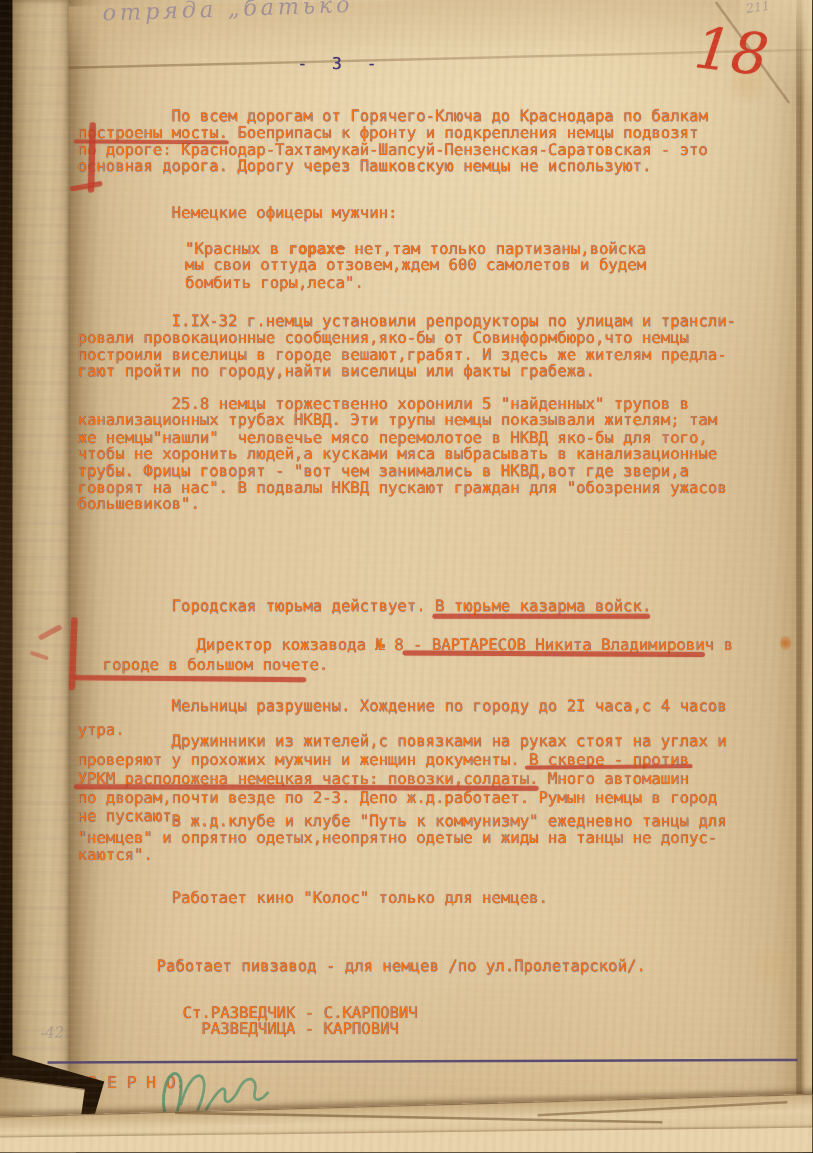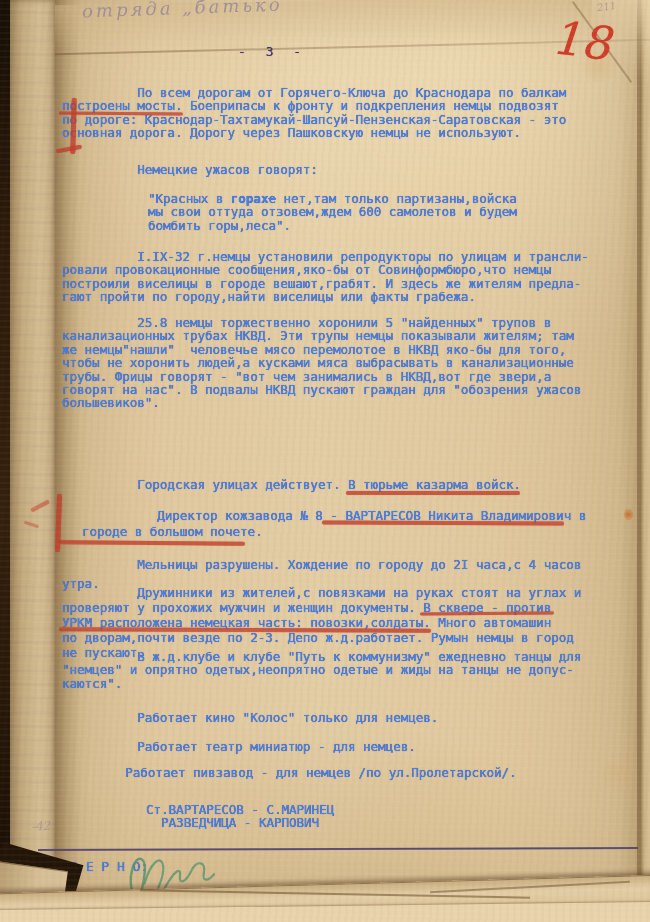--- a/index.html
+++ b/index.html
@@ -56,21 +56,21 @@
     border-top:1px solid rgba(90,60,30,.55);}
   
   .stain-orange{position:absolute;left:624px;top:508px;width:9px;height:13px;border-radius:50%;
     background:radial-gradient(circle,#c8722f 0,rgba(200,114,47,.25) 70%,transparent 75%);}
   .stain-soft1{position:absolute;left:575px;top:52px;width:46px;height:30px;border-radius:50%;
     background:radial-gradient(circle,rgba(205,160,90,.25),transparent 70%);}
   .stain-soft2{position:absolute;left:598px;top:752px;width:40px;height:42px;border-radius:50%;
     background:radial-gradient(circle,rgba(210,170,100,.22),transparent 70%);}
   
   .tp{position:absolute;white-space:pre-wrap;font-size:12.5px;line-height:13.4px;
-    color:#3b82f6;letter-spacing:0;
+    color:#f97316;letter-spacing:0;
     text-shadow:0 0 .7px rgba(62,52,115,.85),.3px .3px 0 rgba(62,52,115,.3);}
   .lh16{line-height:16px;margin-left:20px;} .lh19{line-height:19px;} .lh15{line-height:15px;}
   .emph{font-weight:bold;} .struck{text-decoration:line-through;}
   .page-num{position:absolute;left:238px;top:44px;font-size:13px;letter-spacing:6px;color:#3e3473;
     text-shadow:0 0 .7px rgba(62,52,115,.85);}
   .red-num{position:absolute;left:556px;top:14px;font-family:"DejaVu Serif",serif;font-style:italic;
     font-size:46px;color:#cf3d28;transform:rotate(7deg);text-shadow:0 0 1px rgba(207,61,40,.6);}
   .hand-top{position:absolute;left:82px;top:-3px;font-family:"DejaVu Serif",serif;font-style:italic;
     font-size:18px;letter-spacing:3px;color:#97889b;opacity:.85;transform:rotate(-2deg);white-space:nowrap;}
   .corner-mark{position:absolute;left:597px;top:1px;font-family:"DejaVu Serif",serif;font-style:italic;
@@ -114,65 +114,64 @@
 
   <div class="hand-top">отряда „батько</div>
   <div class="corner-mark">211</div>
   <div class="page-num">- 3 -</div>
   <div class="red-num">18</div>
 
   <div class="tp" style="left:62px;top:86px;">          По всем дорогам от Горячего-Ключа до Краснодара по балкам
 построены мосты. Боеприпасы к фронту и подкрепления немцы подвозят
 по дороге: Краснодар-Тахтамукай-Шапсуй-Пензенская-Саратовская - это
 основная дорога. Дорогу через Пашковскую немцы не используют.</div>
-  <div class="tp" style="left:62px;top:163px;">          Немецкие ужасов говорят:</div>
+  <div class="tp" style="left:62px;top:163px;">          Немецкие офицеры мужчин:</div>
   <div class="tp" style="left:148px;top:192px;"><span>"Красных в </span><span class="emph">горах</span><span class="struck">е</span><span> нет,там только партизаны,войска
 мы свои оттуда отзовем,ждем 600 самолетов и будем
 бомбить горы,леса".</span></div>
   <div class="tp" style="left:62px;top:250px;">          I.IX-32 г.немцы установили репродукторы по улицам и трансли-
 ровали провокационные сообщения,яко-бы от Совинформбюро,что немцы
 построили виселицы в городе вешают,грабят. И здесь же жителям предла-
 гают пройти по городу,найти виселицы или факты грабежа.</div>
   <div class="tp" style="left:62px;top:316px;">          25.8 немцы торжественно хоронили 5 "найденных" трупов в
 канализационных трубах НКВД. Эти трупы немцы показывали жителям; там
 же немцы"нашли"  человечье мясо перемолотое в НКВД яко-бы для того,
 чтобы не хоронить людей,а кусками мяса выбрасывать в канализационные
 трубы. Фрицы говорят - "вот чем занимались в НКВД,вот где звери,а
 говорят на нас". В подвалы НКВД пускают граждан для "обозрения ужасов
 большевиков".</div>
-  <div class="tp" style="left:62px;top:478px;">          Городская улицах действует. В тюрьме казарма войск.</div>
+  <div class="tp" style="left:62px;top:478px;">          Городская тюрьма действует. В тюрьме казарма войск.</div>
   <div class="tp lh16" style="left:62px;top:508px;">          Директор кожзавода № 8 - ВАРТАРЕСОВ Никита Владимирович в
 городе в большом почете.</div>
   <div class="tp lh19" style="left:62px;top:555px;">          Мельницы разрушены. Хождение по городу до 2I часа,с 4 часов
 утра.</div>
   <div class="tp lh15" style="left:62px;top:585px;">          Дружинники из жителей,с повязками на руках стоят на углах и
 проверяют у прохожих мужчин и женщин документы. В сквере - против
 УРКМ расположена немецкая часть: повозки,солдаты. Много автомашин
 по дворам,почти везде по 2-3. Депо ж.д.работает. Румын немцы в город
 не пускают.</div>
   <div class="tp" style="left:62px;top:650px;">          В ж.д.клубе и клубе "Путь к коммунизму" ежедневно танцы для
 "немцев" и опрятно одетых,неопрятно одетые и жиды на танцы не допус-
 каются".</div>
   <div class="tp" style="left:62px;top:711px;">          Работает кино "Колос" только для немцев.</div>
-  <div class="tp" style="left:62px;top:740px;">          Работает театр миниатюр - для немцев.</div>
   <div class="tp" style="left:50px;top:766px;">          Работает пивзавод - для немцев /по ул.Пролетарской/.</div>
 
   <div class="red ru1"></div>
   <div class="red rm1"></div>
   <div class="red rmh"></div>
   <div class="red ru2"></div>
   <div class="red ru3"></div>
   <div class="red ru4"></div>
   <div class="red ru5"></div>
   <div class="red ru6"></div>
   <div class="red rm2"></div>
   <div class="red rm2b"></div>
   <div class="red rm2c"></div>
 
-  <div class="tp" style="left:146px;top:803px;">Ст.ВАРТАРЕСОВ - С.МАРИНЕЦ
+  <div class="tp" style="left:146px;top:803px;">Ст.РАЗВЕДЧИК - С.КАРПОВИЧ
   РАЗВЕДЧИЦА - КАРПОВИЧ</div>
   <div class="pencil-note">-42.</div>
   <div class="rule"></div>
   <div class="tp" style="left:70px;top:860px;font-size:13px;">В Е Р Н О:</div>
   <svg class="sig-green" width="120" height="64" viewBox="0 0 120 64">
     <path d="M14,50 C8,26 20,6 26,12 C32,18 22,46 16,56 C10,66 4,60 10,48" fill="none" stroke="#57936f" stroke-width="2.4" stroke-linecap="round" opacity="0.85"></path>
     <path d="M26,36 C34,16 44,10 46,18 C48,26 40,42 34,50 C30,56 38,54 46,42 C56,28 64,22 62,32 C60,42 68,38 74,28 C80,18 90,20 86,32 C83,41 90,40 96,34" fill="none" stroke="#57936f" stroke-width="2.2" stroke-linecap="round" opacity="0.8"></path>
   </svg>
 
   <div class="corner-bl-dark"></div>

